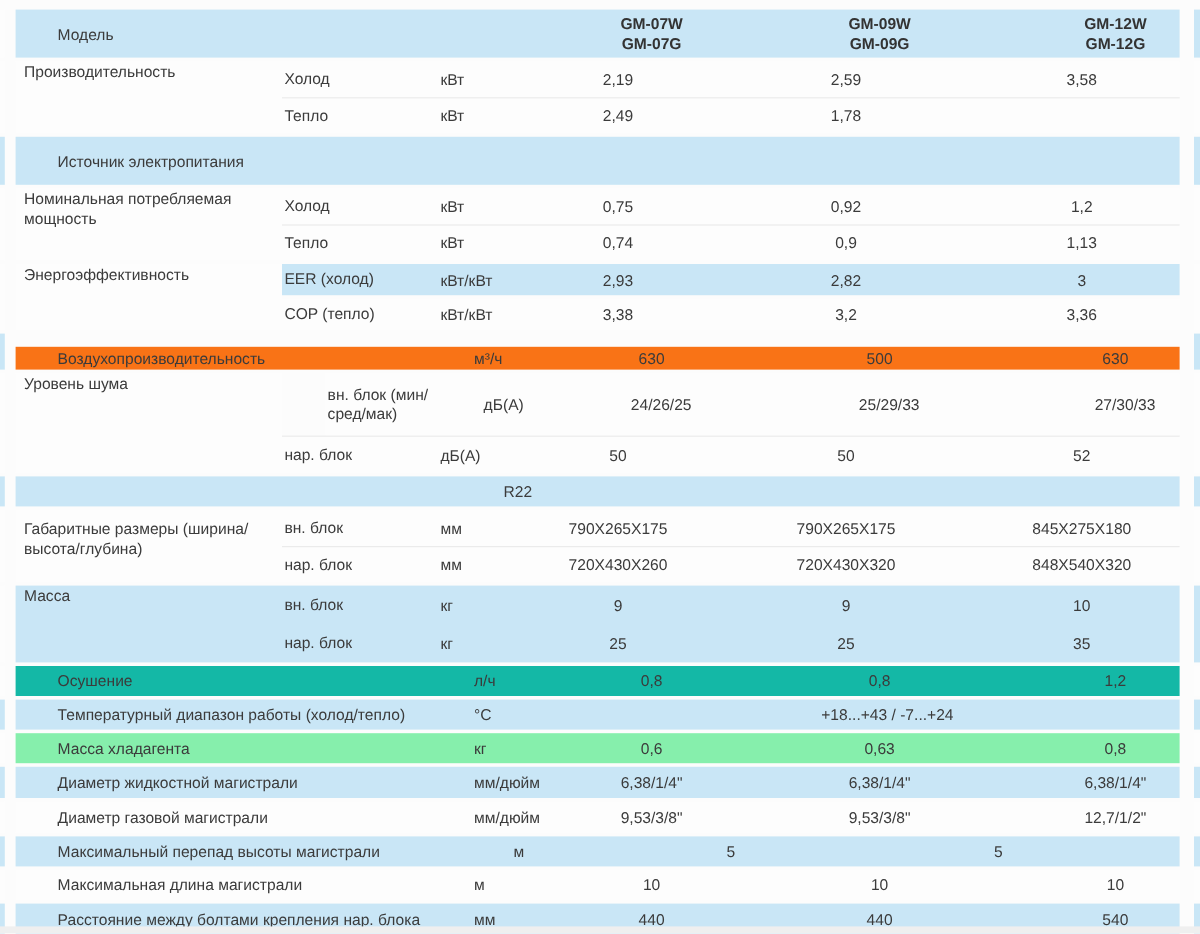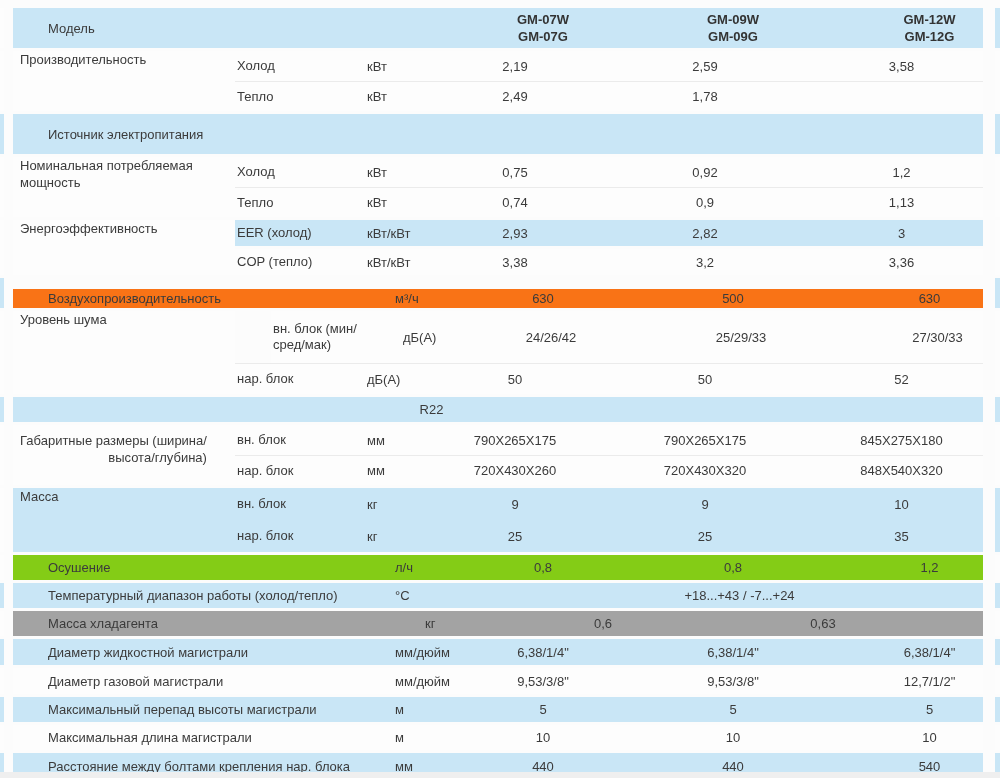--- a/index.html
+++ b/index.html
@@ -187,21 +187,21 @@
         <div class="gut-l"></div>
         <div class="main">
           <div class="label-cell" style="background: rgb(253, 253, 253);">
             <div class="lab-text">Уровень шума</div>
           </div>
           <div class="rows-col">
             <div class="grow" style="height: 52px; background: rgb(253, 253, 253); margin-left: 36px;">
               <div class="sub">вн. блок (мин/
 сред/мак)</div>
               <div class="unit">дБ(А)</div>
-              <div class="val">24/26/42</div>
+              <div class="val">24/26/25</div>
               <div class="val">25/29/33</div>
               <div class="val">27/30/33</div>
             </div>
             <div class="grow hairline" style="height: 31px; background: rgb(253, 253, 253);">
               <div class="sub">нар. блок</div>
               <div class="unit">дБ(А)</div>
               <div class="val">50</div>
               <div class="val">50</div>
               <div class="val">52</div>
             </div>
@@ -219,21 +219,21 @@
             <div class="val">R22</div>
           </div>
         </div>
         <div class="gut-r"></div>
         <div class="sliver right" style="background: rgb(201, 230, 246);"></div>
       </div>
       <div class="section">
         <div class="sliver" style="background: rgb(253, 253, 253);"></div>
         <div class="gut-l"></div>
         <div class="main">
-          <div class="label-cell" style="background: rgb(253, 253, 253); align-items: flex-start; padding-top: 7px; text-align: right;">
+          <div class="label-cell" style="background: rgb(253, 253, 253); align-items: flex-start; padding-top: 7px;">
             <div class="lab-text">Габаритные размеры (ширина/
 высота/глубина)</div>
           </div>
           <div class="rows-col">
             <div class="grow" style="height: 30px; background: rgb(253, 253, 253);">
               <div class="sub">вн. блок</div>
               <div class="unit">мм</div>
               <div class="val">790X265X175</div>
               <div class="val">790X265X175</div>
               <div class="val">845X275X180</div>
@@ -274,21 +274,21 @@
             </div>
           </div>
         </div>
         <div class="gut-r"></div>
         <div class="sliver right" style="background: rgb(201, 230, 246);"></div>
       </div>
       <div class="section">
         <div class="sliver" style="background: rgb(253, 253, 253);"></div>
         <div class="gut-l"></div>
         <div class="main">
-          <div class="srow" style="height: 25px; background: #84cc16;">
+          <div class="srow" style="height: 25px; background: #14b8a6;">
             <div class="lab">Осушение</div>
             <div class="unit">л/ч</div>
             <div class="val">0,8</div>
             <div class="val">0,8</div>
             <div class="val">1,2</div>
           </div>
         </div>
         <div class="gut-r"></div>
         <div class="sliver right" style="background: rgb(253, 253, 253);"></div>
       </div>
@@ -302,21 +302,21 @@
             <div class="val">+18...+43 / -7...+24</div>
           </div>
         </div>
         <div class="gut-r"></div>
         <div class="sliver right" style="background: rgb(201, 230, 246);"></div>
       </div>
       <div class="section">
         <div class="sliver" style="background: rgb(253, 253, 253);"></div>
         <div class="gut-l"></div>
         <div class="main">
-          <div class="srow" style="height: 25px; background: #a3a3a3; gap: 30px;">
+          <div class="srow" style="height: 25px; background: #86efac;">
             <div class="lab">Масса хладагента</div>
             <div class="unit">кг</div>
             <div class="val">0,6</div>
             <div class="val">0,63</div>
             <div class="val">0,8</div>
           </div>
         </div>
         <div class="gut-r"></div>
         <div class="sliver right" style="background: rgb(253, 253, 253);"></div>
       </div>
@@ -347,21 +347,21 @@
             <div class="val">12,7/1/2"</div>
           </div>
         </div>
         <div class="gut-r"></div>
         <div class="sliver right" style="background: rgb(253, 253, 253);"></div>
       </div>
       <div class="section">
         <div class="sliver" style="background: rgb(201, 230, 246);"></div>
         <div class="gut-l"></div>
         <div class="main">
-          <div class="srow" style="height: 25px; background: rgb(201, 230, 246);">
+          <div class="srow" style="height: 25px; background: rgb(201, 230, 246); gap: 33px;">
             <div class="lab">Максимальный перепад высоты магистрали</div>
             <div class="unit">м</div>
             <div class="val">5</div>
             <div class="val">5</div>
             <div class="val">5</div>
           </div>
         </div>
         <div class="gut-r"></div>
         <div class="sliver right" style="background: rgb(201, 230, 246);"></div>
       </div>

